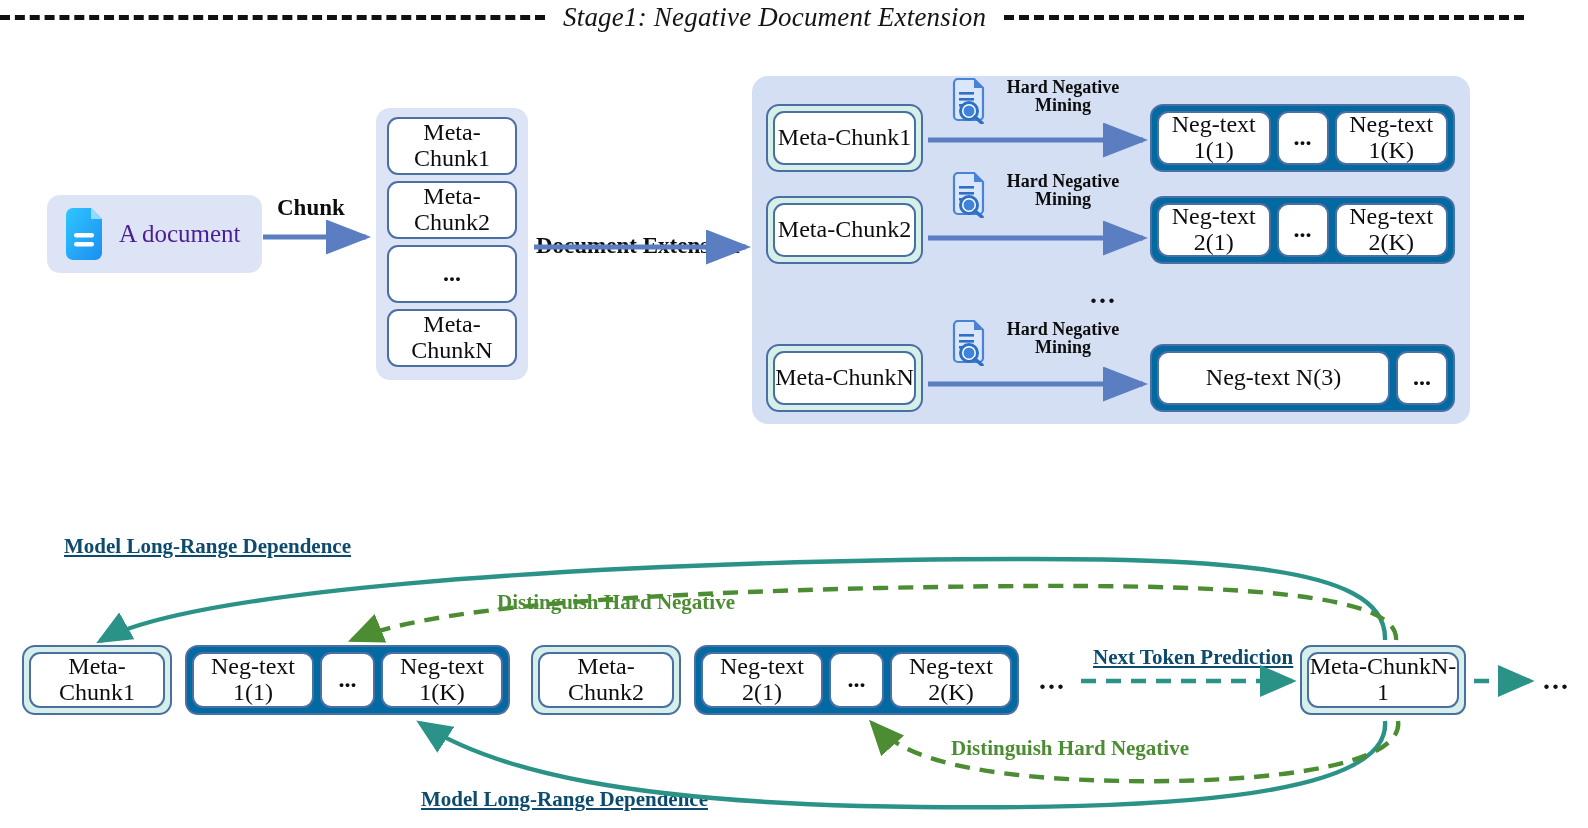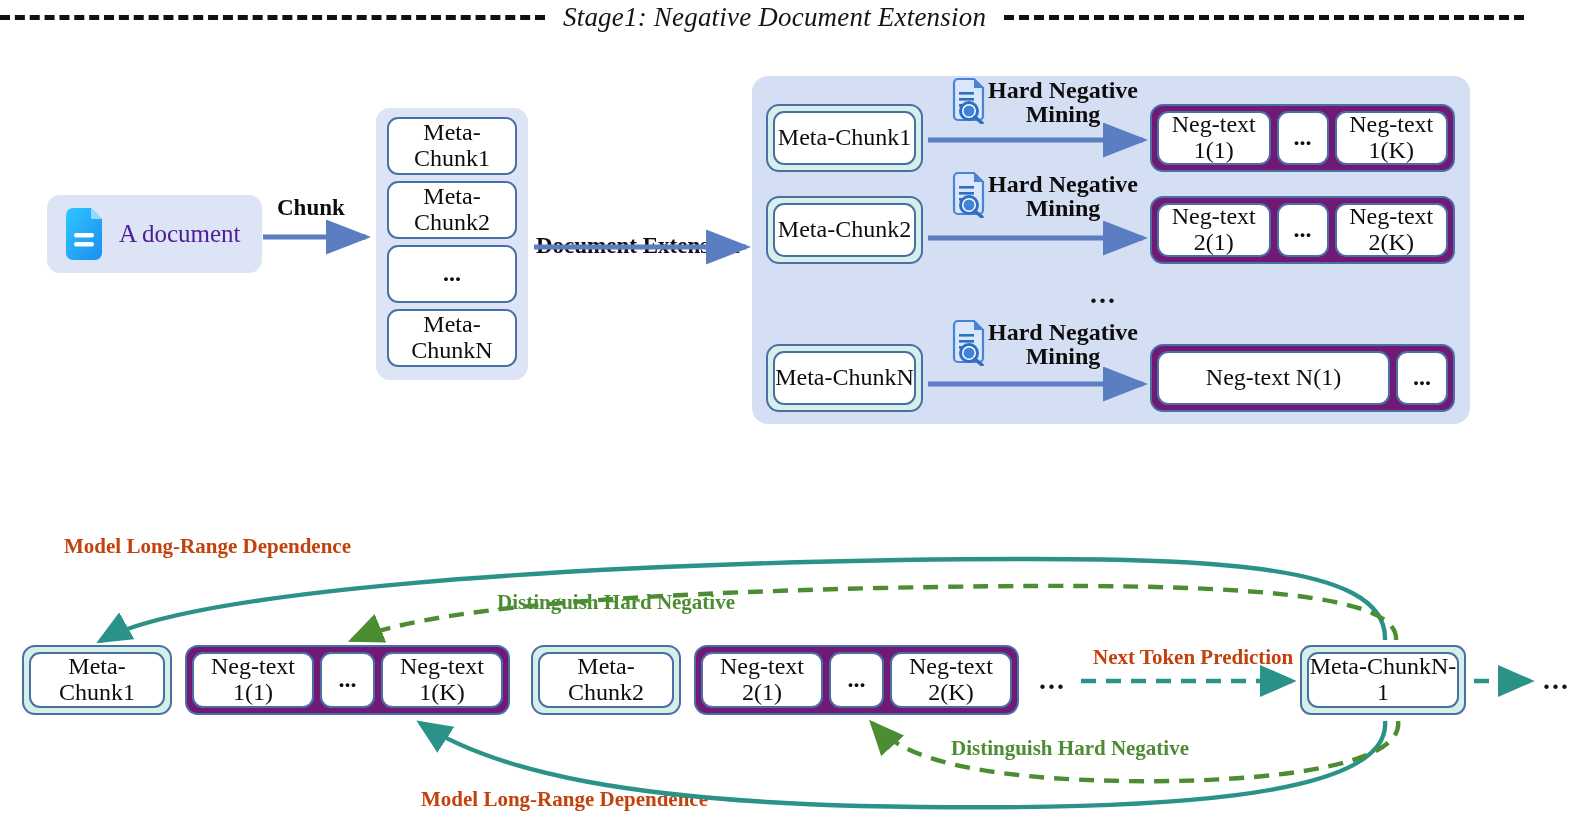--- a/index.html
+++ b/index.html
@@ -38,47 +38,47 @@
 
   
   .teal-wrap{
     background:#d6efe9;border:2.2px solid #4a6fa5;border-radius:13px;
     padding:5px;box-sizing:border-box;display:flex;
   }
   .teal-wrap .wbox{flex:1;}
 
   
   .green-wrap{
-    background:#701a75;border:2.2px solid #4a6fa5;border-radius:13px;
+    background:#0369a1;border:2.2px solid #4a6fa5;border-radius:13px;
     padding:5px;box-sizing:border-box;display:flex;gap:6px;align-items:stretch;
   }
 
   
   .blue-panel{
     position:absolute;background:#d5dff4;border-radius:16px;
   }
 
   
   .bold-label{
     position:absolute;font-weight:bold;font-size:23px;color:#0d0d0d;
     font-family:"Liberation Serif", serif;white-space:nowrap;
   }
   .mine-label{
-    position:absolute;font-weight:bold;font-size:24px;color:#0d0d0d;
+    position:absolute;font-weight:bold;font-size:18px;color:#0d0d0d;
     font-family:"Liberation Serif", serif;text-align:center;line-height:1.02;
   }
   .dots{
     position:absolute;font-size:28px;font-weight:bold;color:#111;
     letter-spacing:2px;font-family:"Liberation Serif", serif;
   }
   .curve-label{
     position:absolute;font-weight:bold;font-size:21px;white-space:nowrap;
     font-family:"Liberation Serif", serif;
   }
-  .teal-txt{color:#c2410c;}
+  .teal-txt{color:#0c4a6e;text-decoration:underline;}
   .green-txt{color:#4c8c32;}
 
   svg.overlay{position:absolute;left:0;top:0;width:1588px;height:828px;pointer-events:none;}
 </style>
 </head>
 <body>
 
 <div class="canvas">
 
   <div class="stage-row" style="top:2px;height:30px;">
@@ -207,21 +207,21 @@
       <circle cx="18" cy="33" r="8.5" fill="#ffffff" stroke="#2f6fc4" stroke-width="3"></circle>
       <circle cx="18" cy="33" r="5.5" fill="#3f84db"></circle>
       <line x1="24" y1="39" x2="31" y2="45" stroke="#2f6fc4" stroke-width="3.6" stroke-linecap="round"></line>
     </svg>
   </span>
   <div class="mine-label" style="left:988px;top:320px;width:150px;">
     <span>Hard Negative Mining</span>
   </div>
   <div class="green-wrap" style="position:absolute;left:1150px;top:344px;width:305px;height:68px;">
     <div class="wbox" style="flex:1 1 110px;">
-        <span>Neg-text N(1)</span>
+        <span>Neg-text N(3)</span>
       </div>
     <div class="wbox" style="flex:0 0 52px;font-weight:bold;">
         <span>...</span>
       </div>
   </div>
 
 
   <div class="teal-wrap" style="position:absolute;left:22px;top:645px;width:150px;height:70px;">
     <div class="wbox">
         <span>Meta-Chunk1</span>

